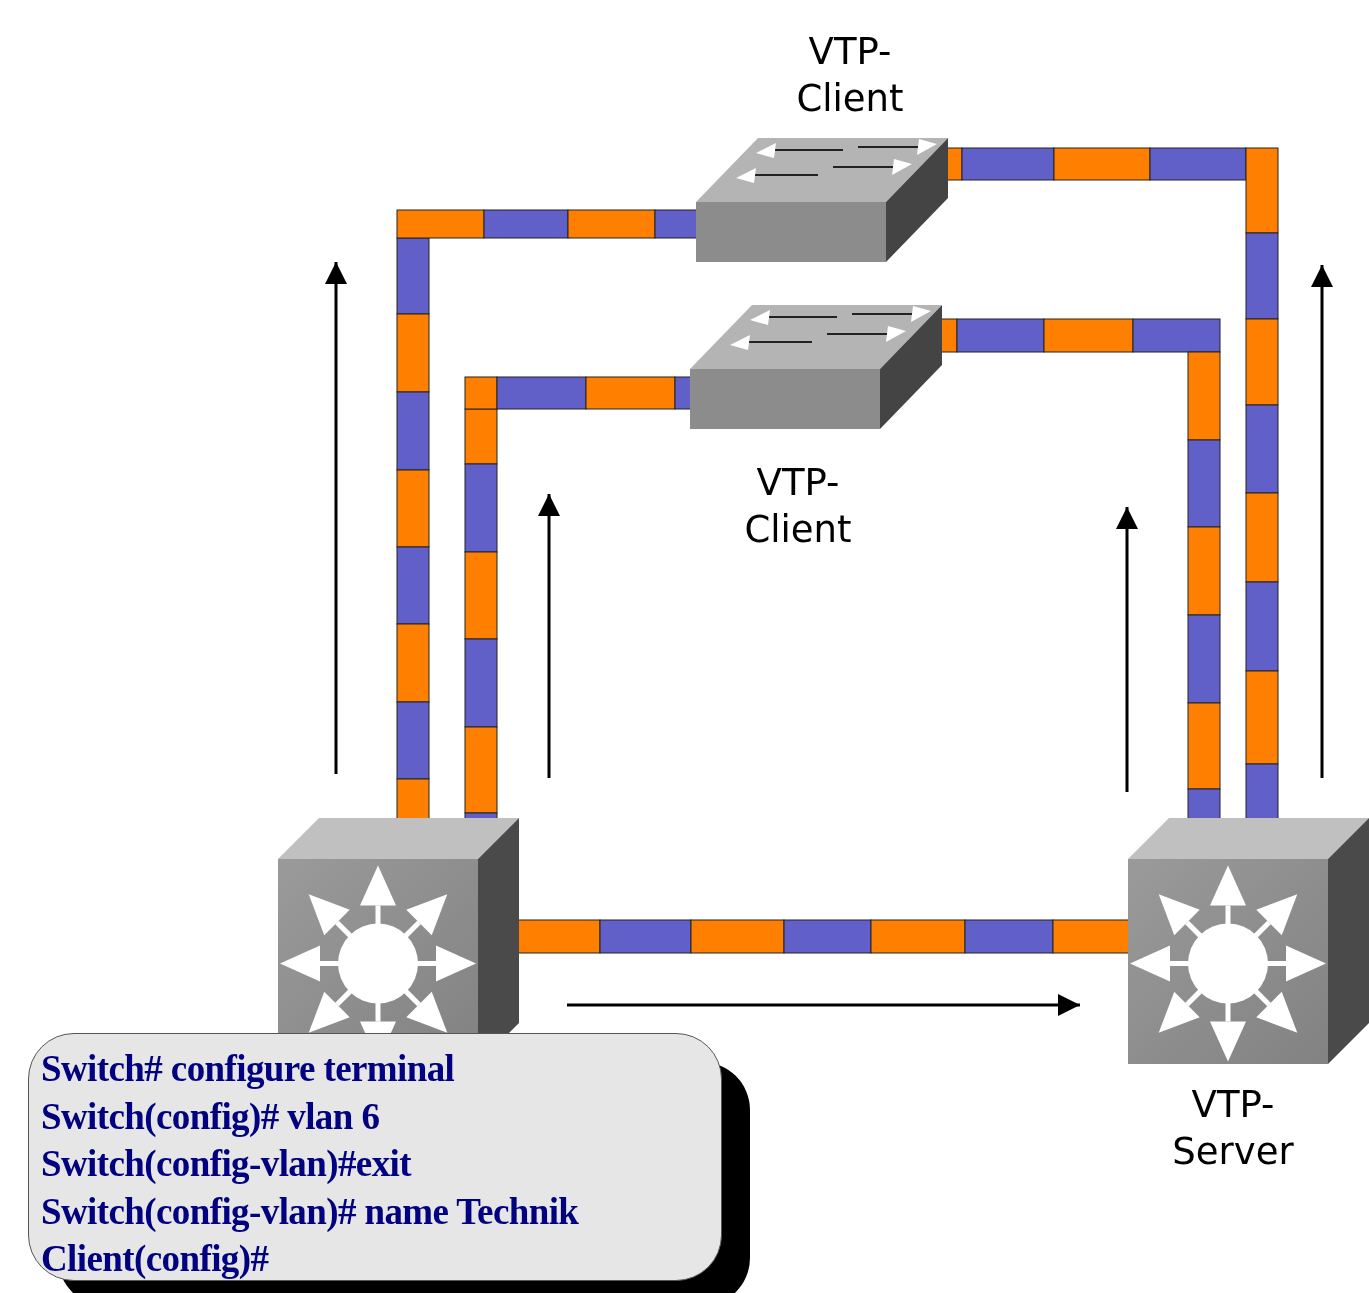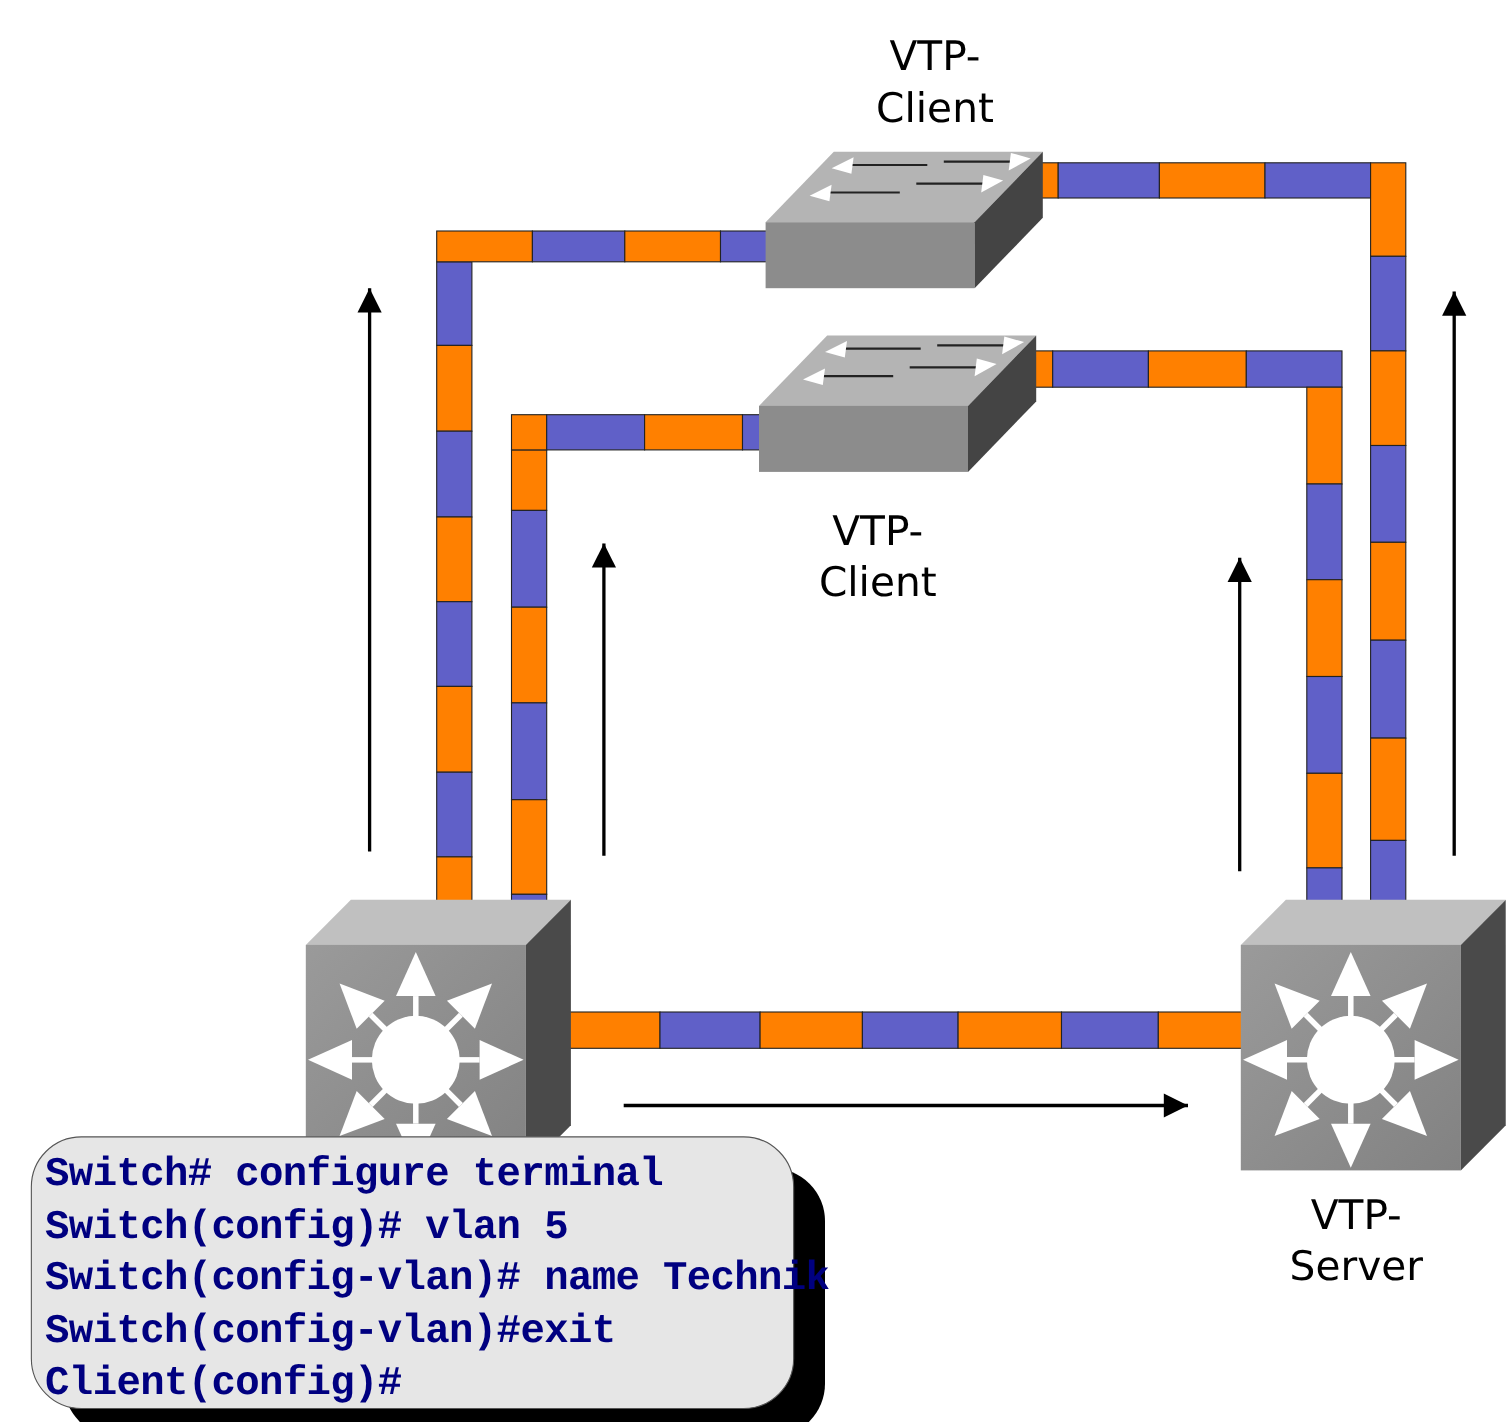--- a/index.html
+++ b/index.html
@@ -12,21 +12,21 @@
   .cli-shadow {
     position: absolute; left: 58px; top: 1046px; width: 692px; height: 244px;
     background: #000; border-radius: 48px;
   }
   .cli-box {
     position: absolute; left: 28px; top: 1017px; width: 694px; height: 248px;
     background: #e6e6e6; border: 1.5px solid #555; border-radius: 46px; box-sizing: border-box;
   }
   .cli-lines {
     position: absolute; left: 41px; top: 1029px;
-    font-family: Liberation Mono, monospace; font-weight: bold; font-size: 37px;
+    font-family: Liberation Serif, serif; font-weight: bold; font-size: 37px;
     color: #000080; line-height: 47.5px; letter-spacing: -0.6px;
   }
   .cli-line { white-space: pre; }
 </style>
 </head>
 <body>
 
 <div id="stage">
   <svg id="svg" width="1369" height="1293" viewBox="0 0 1369 1293" xmlns="http://www.w3.org/2000/svg">
     <g id="trunks">
@@ -216,18 +216,18 @@
 Client</div>
   <div class="label" style="left:738px; top:443px; width:120px;">VTP-
 Client</div>
   <div class="label" style="left:1168px; top:1065px; width:130px;">VTP-
 Server</div>
 
   <div class="cli-shadow"></div>
   <div class="cli-box"></div>
   <div class="cli-lines">
     <div class="cli-line">Switch# configure terminal</div>
-    <div class="cli-line">Switch(config)# vlan 5</div>
+    <div class="cli-line">Switch(config)# vlan 6</div>
+    <div class="cli-line">Switch(config-vlan)#exit</div>
     <div class="cli-line">Switch(config-vlan)# name Technik</div>
-    <div class="cli-line">Switch(config-vlan)#exit</div>
     <div class="cli-line">Client(config)#</div>
   </div>
 </div>
 
 </body></html>

